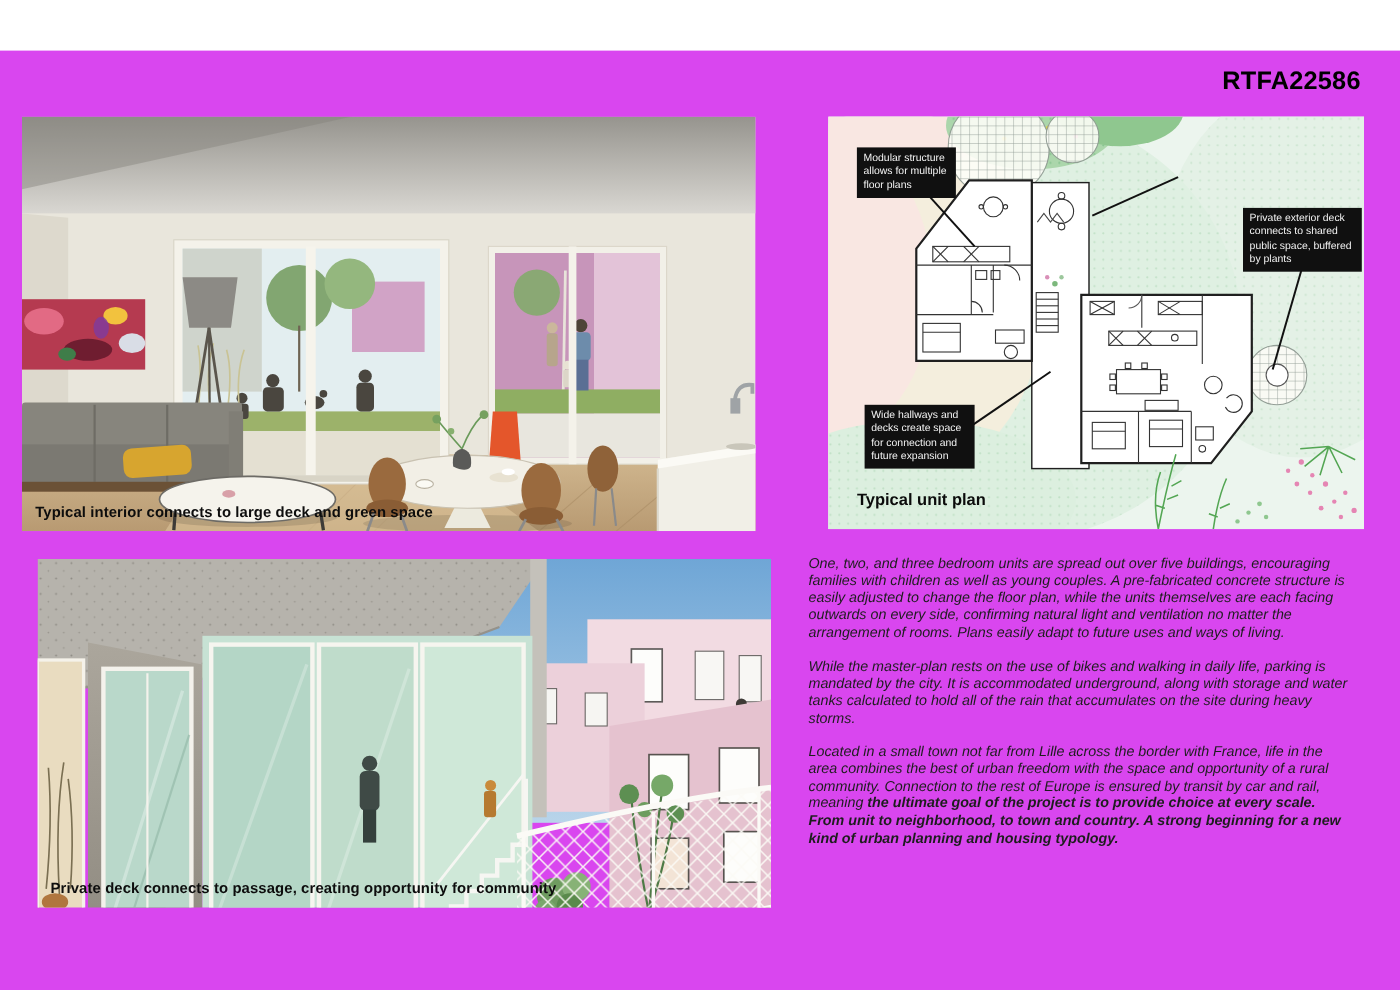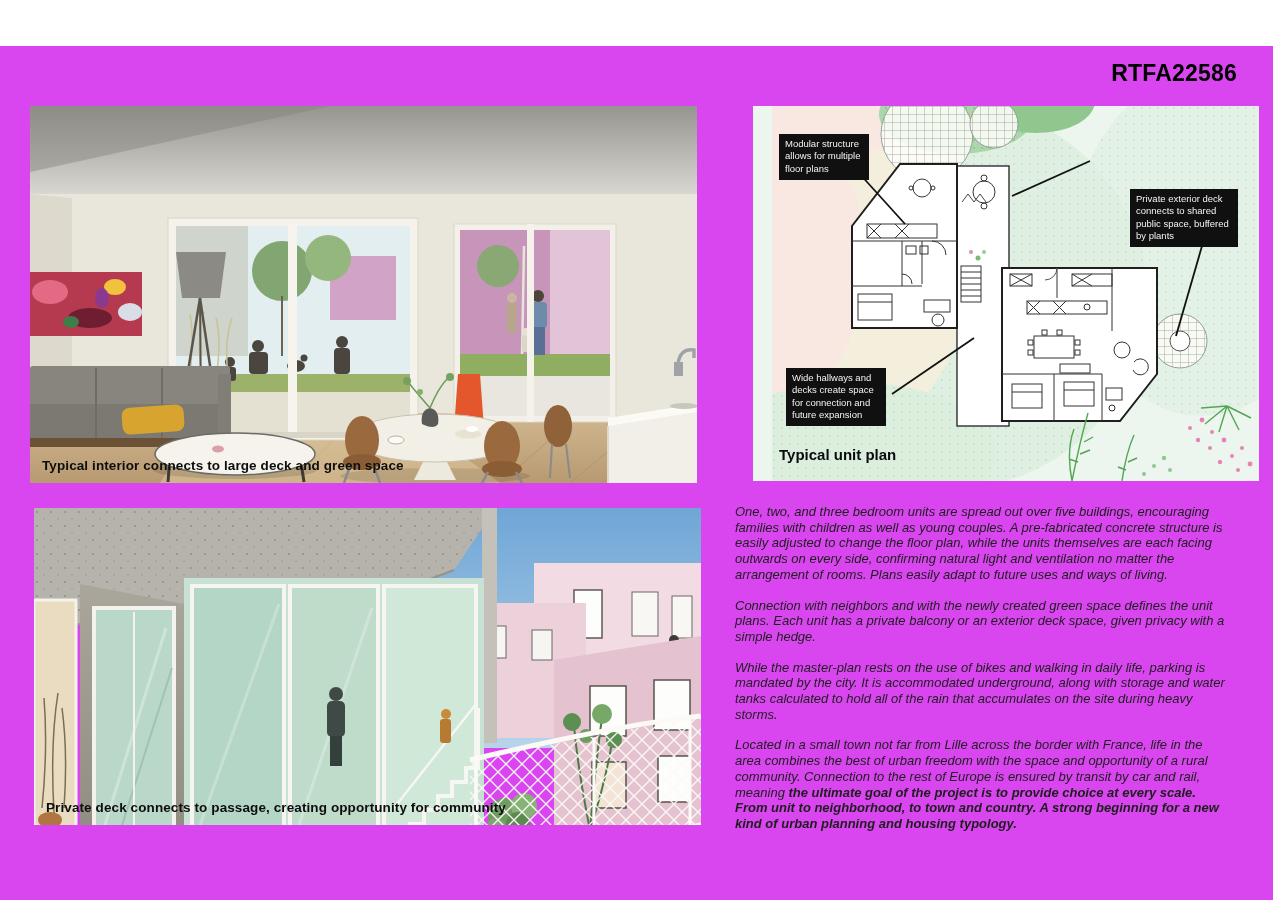--- a/index.html
+++ b/index.html
@@ -2,23 +2,23 @@
 <html><head>
 <meta charset="utf-8">
 <style>
   html,body{margin:0;padding:0;background:#ffffff;}
   body{font-family:"Liberation Sans", sans-serif; color:#1c1c1c;}
   .page{position:relative;width:1273px;height:900px;background:#d946ef;overflow:hidden;margin-top:46px;}
   .doc-code{position:absolute;top:14px;right:36px;font-size:23px;font-weight:bold;color:#000;letter-spacing:.2px;}
   .fig{position:absolute;overflow:hidden;}
   .fig svg{display:block;}
   .fig-caption{position:absolute;left:12px;bottom:10px;font-size:13.5px;font-weight:bold;color:#0d0d0d;letter-spacing:.1px;}
-  .fig1{left:30px;top:60px;width:667px;height:377px;}
+  .fig1{left:20px;top:60px;width:667px;height:377px;}
   .fig2{left:34px;top:462px;width:667px;height:317px;}
-  .plan{left:753px;top:60px;width:487px;height:375px;background:#ecf5ee;padding-left:19px;}
+  .plan{left:753px;top:60px;width:487px;height:375px;background:#ecf5ee;}
   .anno{position:absolute;background:#101010;color:#f3f3f3;font-size:9.5px;line-height:1.3;padding:4px 6px 5px 6px;}
   .plan-caption{position:absolute;left:26px;bottom:18px;font-size:15px;font-weight:bold;color:#0b0b0b;}
   .bodycol{position:absolute;left:735px;top:458px;width:492px;font-size:13px;line-height:15.7px;color:#1d1d1d;font-style:italic;}
   .bodycol p{margin:0 0 15px 0;}
   .bodycol .b{font-weight:bold;}
   .footer{position:absolute;left:30px;top:845px;height:46px;display:flex;align-items:center;gap:10px;}
   .brand{font-size:27px;color:#222;letter-spacing:.6px;}
 </style>
 </head>
 <body>
@@ -482,19 +482,18 @@
     </svg>
 
     <div class="anno" style="left:26px;top:28px;width:78px;">Modular structure allows for multiple floor plans</div>
     <div class="anno" style="left:377px;top:83px;width:96px;">Private exterior deck connects to shared public space, buffered by plants</div>
     <div class="anno" style="left:33px;top:262px;width:88px;">Wide hallways and decks create space for connection and future expansion</div>
     <div class="plan-caption">Typical unit plan</div>
   </div>
 
   <div class="bodycol">
     <p>One, two, and three bedroom units are spread out over five buildings, encouraging families with children as well as young couples. A pre-fabricated concrete structure is easily adjusted to change the floor plan, while the units themselves are each facing outwards on every side, confirming natural light and ventilation no matter the arrangement of rooms. Plans easily adapt to future uses and ways of living.</p>
-    <p>Connection with neighbors and with the newly created green space defines the unit plans. Each unit has a private balcony or an exterior deck space, given privacy with a simple hedge.</p>
     <p>While the master-plan rests on the use of bikes and walking in daily life, parking is mandated by the city. It is accommodated underground, along with storage and water tanks calculated to hold all of the rain that accumulates on the site during heavy storms.</p>
     <p><span>Located in a small town not far from Lille across the border with France, life in the area combines the best of urban freedom with the space and opportunity of a rural community. Connection to the rest of Europe is ensured by transit by car and rail, meaning </span><span class="b">the ultimate goal of the project is to provide choice at every scale. From unit to neighborhood, to town and country. A strong beginning for a new kind of urban planning and housing typology.</span></p>
   </div>
 
 
 </div>
 
 </body></html>

